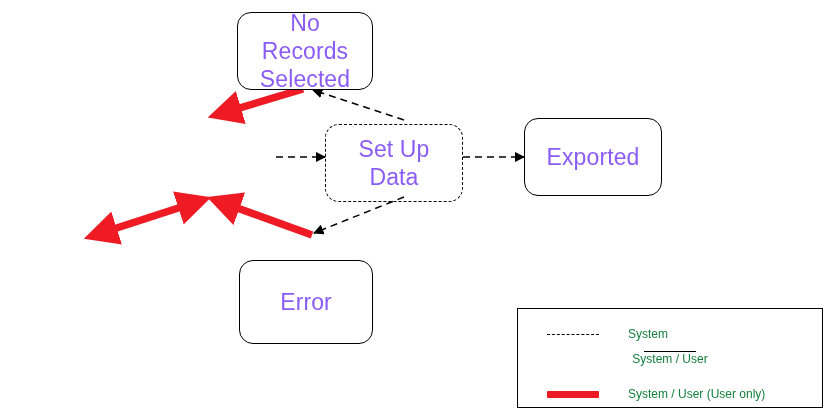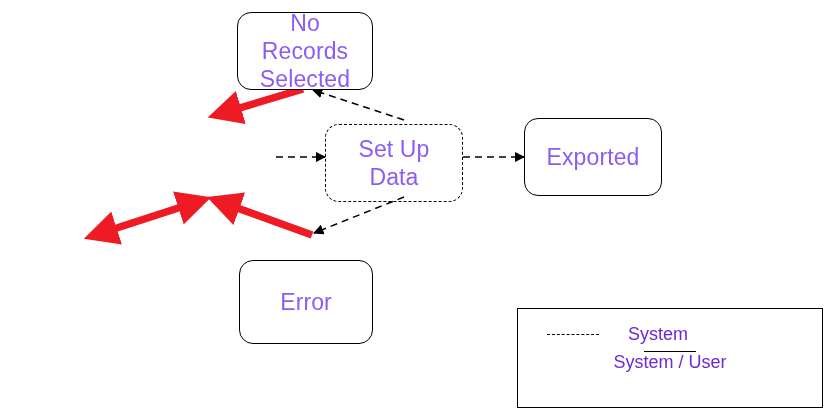--- a/index.html
+++ b/index.html
@@ -90,22 +90,22 @@
   }
   .swatch.solid {
     border-top: 1.4px solid #000000;
   }
   .swatch.thick-red {
     height: 7px;
     background: #EE1B24;
     border-radius: 1px;
   }
   .legend-text {
-    font-size: 18px;
-    color: #6d28d9;
+    font-size: 12px;
+    color: #15803d;
     white-space: nowrap;
   }
 </style>
 </head>
 <body>
 
 <div id="canvas">
 
   <svg class="layer" viewBox="0 0 832 418" xmlns="http://www.w3.org/2000/svg">
     <defs>
@@ -160,16 +160,22 @@
       <div class="legend-text">System</div>
     </div>
 
     <div class="legend-row r1">
       <div class="swatch-wrap">
         <div class="swatch solid"></div>
       </div>
       <div class="legend-text">System / User</div>
     </div>
 
+    <div class="legend-row r2">
+      <div class="swatch-wrap">
+        <div class="swatch thick-red"></div>
+      </div>
+      <div class="legend-text">System / User (User only)</div>
+    </div>
 
   </div>
 
 </div>
 
 </body></html>

